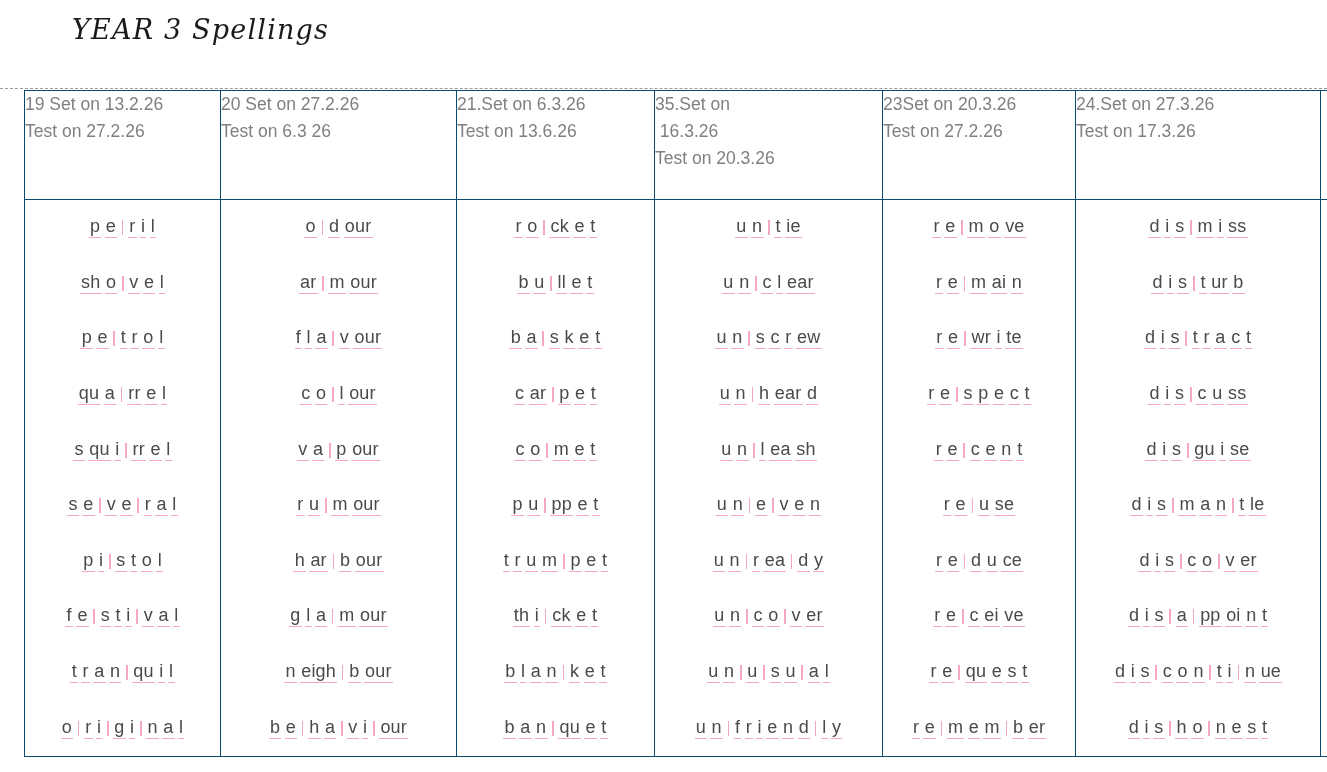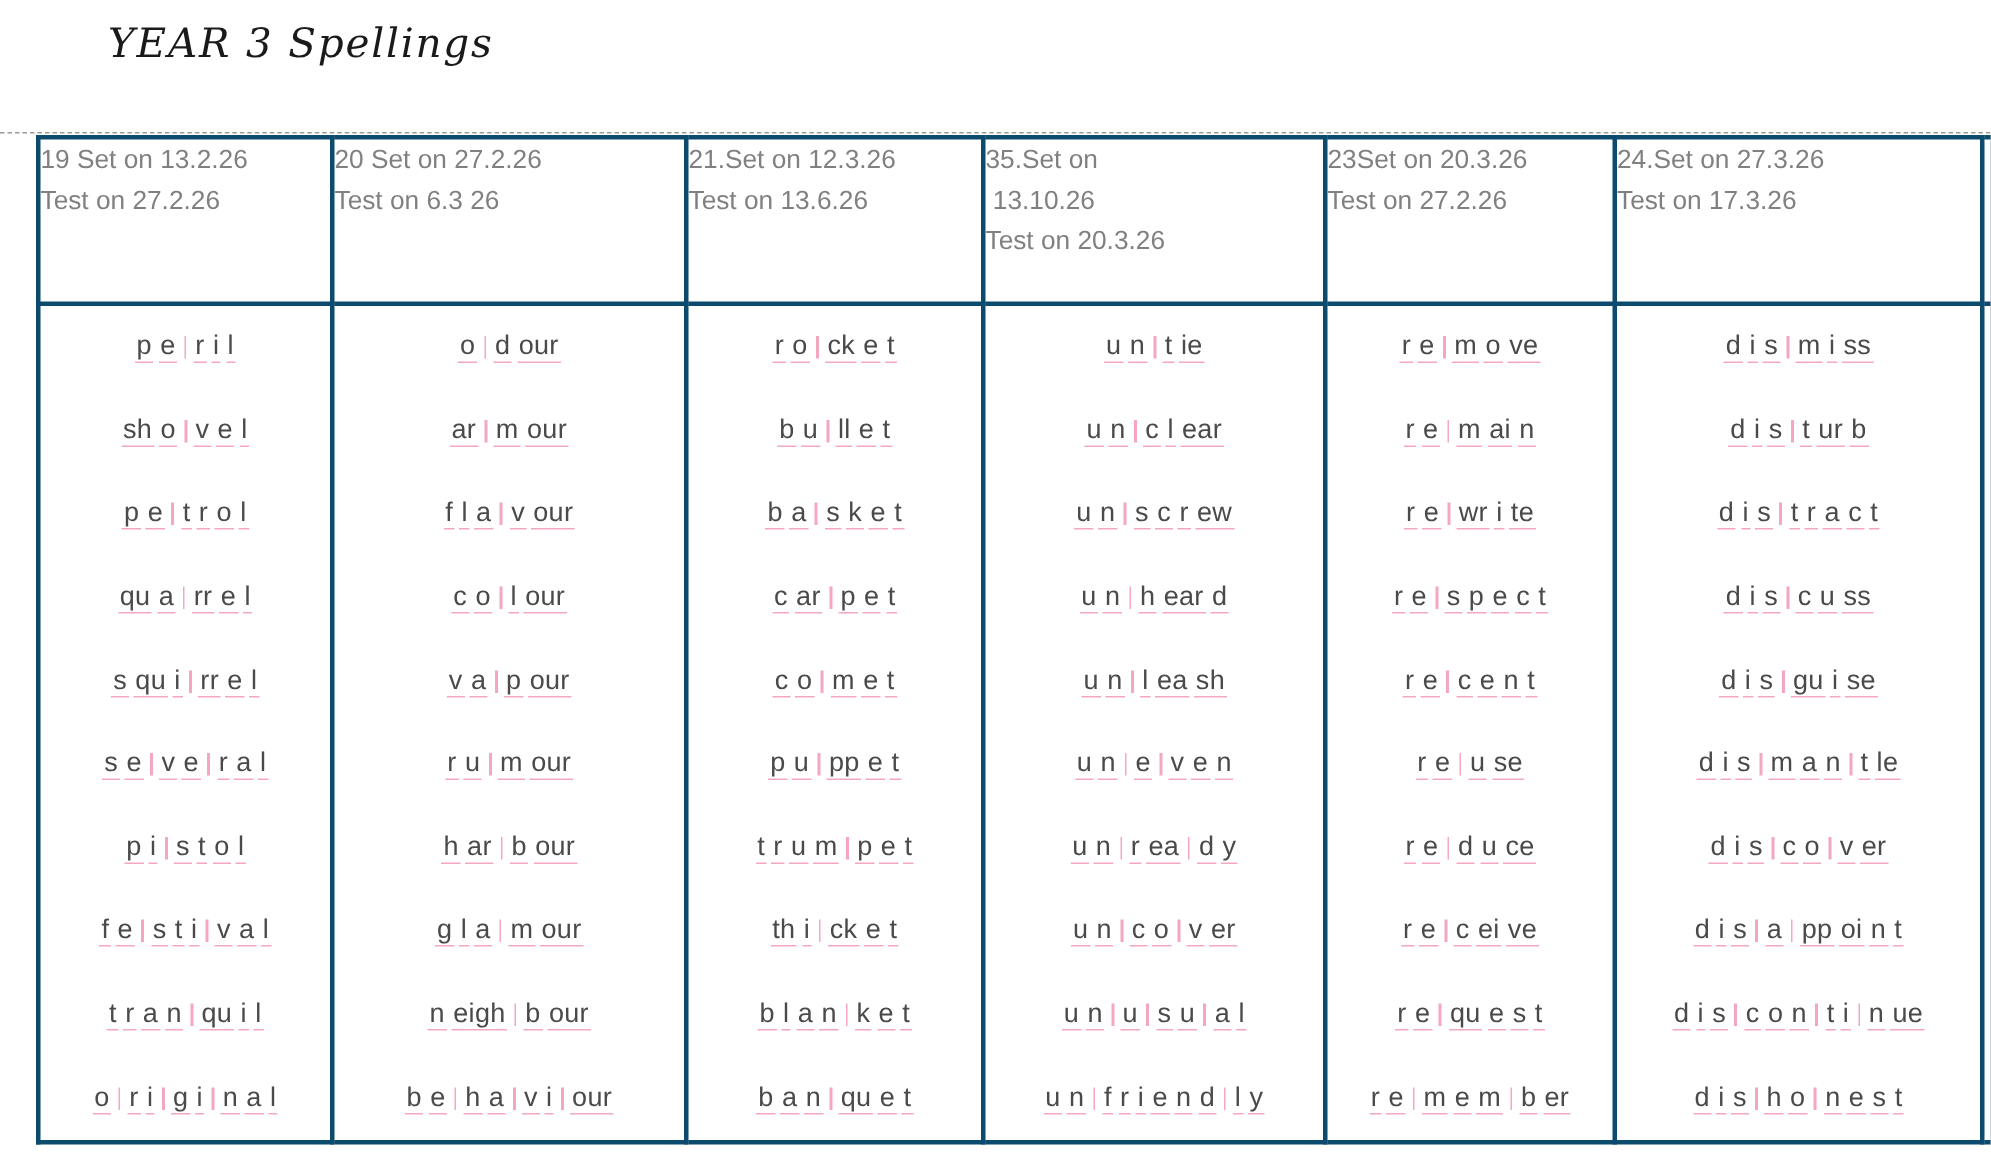--- a/index.html
+++ b/index.html
@@ -47,21 +47,21 @@
 
   
   .sheet{
     position:absolute;
     left:24px; top:90px;
     width:1303px;
     border-collapse:collapse;
     table-layout:fixed;
   }
   .sheet td{
-    border:3px solid #0c4a6e;
+    border:1px solid #0c4a6e;
     vertical-align:top;
     padding:0;
   }
   .hdr-cell{
     height:108px;
     padding:9px 0 0 10px;
   }
   .hdr-line{
     color:#808080;
     font-size:17.5px;
@@ -133,26 +133,26 @@
       <tr id="header-row">
           <td class="hdr-cell">
             <div class="hdr-line">19 Set on 13.2.26</div>
             <div class="hdr-line">Test on 27.2.26</div>
           </td>
           <td class="hdr-cell">
             <div class="hdr-line">20 Set on 27.2.26</div>
             <div class="hdr-line">Test on 6.3 26</div>
           </td>
           <td class="hdr-cell">
-            <div class="hdr-line">21.Set on 12.3.26</div>
+            <div class="hdr-line">21.Set on 6.3.26</div>
             <div class="hdr-line">Test on 13.6.26</div>
           </td>
           <td class="hdr-cell">
             <div class="hdr-line">35.Set on</div>
-            <div class="hdr-line"> 13.10.26</div>
+            <div class="hdr-line"> 16.3.26</div>
             <div class="hdr-line">Test on 20.3.26</div>
           </td>
           <td class="hdr-cell">
             <div class="hdr-line">23Set on 20.3.26</div>
             <div class="hdr-line">Test on 27.2.26</div>
           </td>
           <td class="hdr-cell">
             <div class="hdr-line">24.Set on 27.3.26</div>
             <div class="hdr-line">Test on 17.3.26</div>
           </td>

